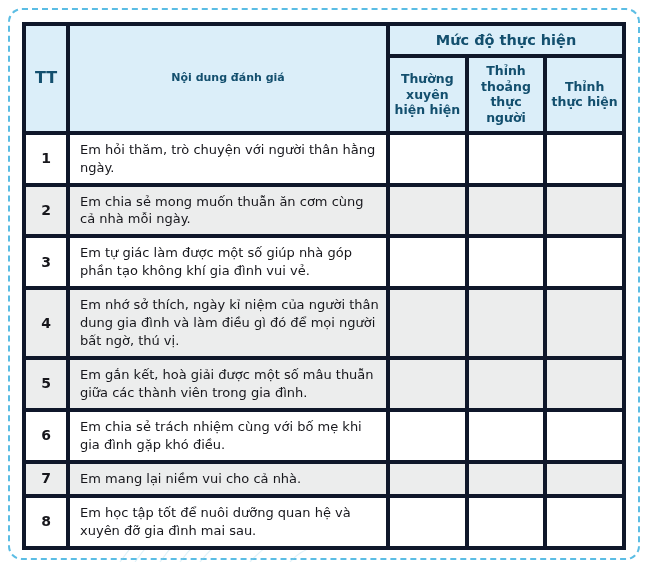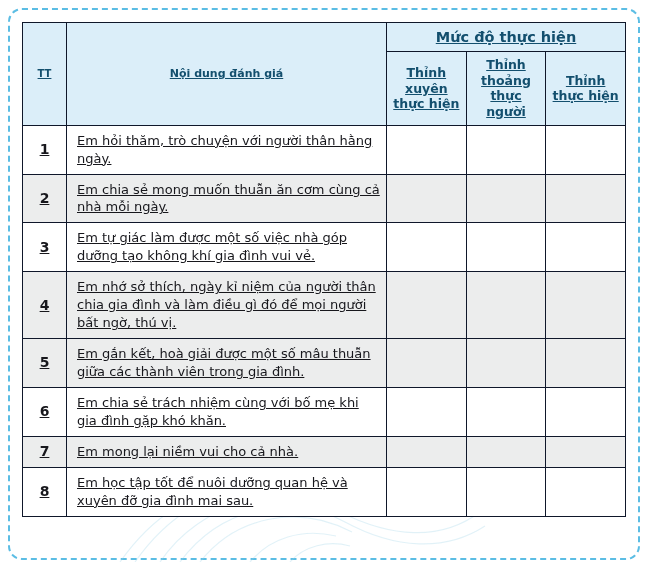--- a/index.html
+++ b/index.html
@@ -49,44 +49,43 @@
 
   table.assess {
     border-collapse: collapse;
     width: 604px;
     table-layout: fixed;
     background: #ffffff;
   }
 
   table.assess th,
   table.assess td {
-    border: 1px solid #0f172a;
+    border: 4px solid #0f172a;
     box-sizing: border-box;
-    text-decoration: underline;
   }
 
   
   thead th {
     background: #dbeef9;
     color: #134f6e;
     font-size: 13.5px;
     font-weight: bold;
     text-align: center;
     vertical-align: middle;
     padding: 5px 3px;
     line-height: 1.25;
   }
 
   th.merge-title {
     font-size: 14.5px;
   }
 
   th.col-tt {
     width: 44px;
-    font-size: 10px;
+    font-size: 16px;
   }
   th.col-noidung {
     width: 320px;
     font-size: 11px;
   }
   th.sub {
     width: 80px;
     font-weight: bold;
     font-size: 12.5px;
     color: #134f6e;
@@ -143,21 +142,21 @@
 
 <div class="table-wrap">
   <table class="assess">
     <thead>
       <tr>
         <th class="col-tt" rowspan="2">TT</th>
         <th class="col-noidung" rowspan="2">Nội dung đánh giá</th>
         <th class="merge-title" colspan="3">Mức độ thực hiện</th>
       </tr>
       <tr>
-        <th class="sub">Thỉnh xuyên thực hiện</th>
+        <th class="sub">Thường xuyên hiện hiện</th>
         <th class="sub">Thỉnh thoảng thực người</th>
         <th class="sub">Thỉnh thực hiện</th>
       </tr>
     </thead>
     <tbody>
       <tr>
         <td class="num">1</td>
         <td class="content">Em hỏi thăm, trò chuyện với người thân hằng ngày.</td>
         <td class="mark"></td>
         <td class="mark"></td>
@@ -165,49 +164,49 @@
       </tr>
       <tr class="alt">
         <td class="num">2</td>
         <td class="content">Em chia sẻ mong muốn thuẫn ăn cơm cùng cả nhà mỗi ngày.</td>
         <td class="mark"></td>
         <td class="mark"></td>
         <td class="mark"></td>
       </tr>
       <tr>
         <td class="num">3</td>
-        <td class="content">Em tự giác làm được một số việc nhà góp dưỡng tạo không khí gia đình vui vẻ.</td>
+        <td class="content">Em tự giác làm được một số giúp nhà góp phần tạo không khí gia đình vui vẻ.</td>
         <td class="mark"></td>
         <td class="mark"></td>
         <td class="mark"></td>
       </tr>
       <tr class="alt">
         <td class="num">4</td>
-        <td class="content">Em nhớ sở thích, ngày kỉ niệm của người thân chia gia đình và làm điều gì đó để mọi người bất ngờ, thú vị.</td>
+        <td class="content">Em nhớ sở thích, ngày kỉ niệm của người thân dung gia đình và làm điều gì đó để mọi người bất ngờ, thú vị.</td>
         <td class="mark"></td>
         <td class="mark"></td>
         <td class="mark"></td>
       </tr>
       <tr class="alt">
         <td class="num">5</td>
         <td class="content">Em gắn kết, hoà giải được một số mâu thuẫn giữa các thành viên trong gia đình.</td>
         <td class="mark"></td>
         <td class="mark"></td>
         <td class="mark"></td>
       </tr>
       <tr>
         <td class="num">6</td>
-        <td class="content">Em chia sẻ trách nhiệm cùng với bố mẹ khi gia đình gặp khó khăn.</td>
+        <td class="content">Em chia sẻ trách nhiệm cùng với bố mẹ khi gia đình gặp khó điều.</td>
         <td class="mark"></td>
         <td class="mark"></td>
         <td class="mark"></td>
       </tr>
       <tr class="alt">
         <td class="num">7</td>
-        <td class="content">Em mong lại niềm vui cho cả nhà.</td>
+        <td class="content">Em mang lại niềm vui cho cả nhà.</td>
         <td class="mark"></td>
         <td class="mark"></td>
         <td class="mark"></td>
       </tr>
       <tr>
         <td class="num">8</td>
         <td class="content">Em học tập tốt để nuôi dưỡng quan hệ và xuyên đỡ gia đình mai sau.</td>
         <td class="mark"></td>
         <td class="mark"></td>
         <td class="mark"></td>

